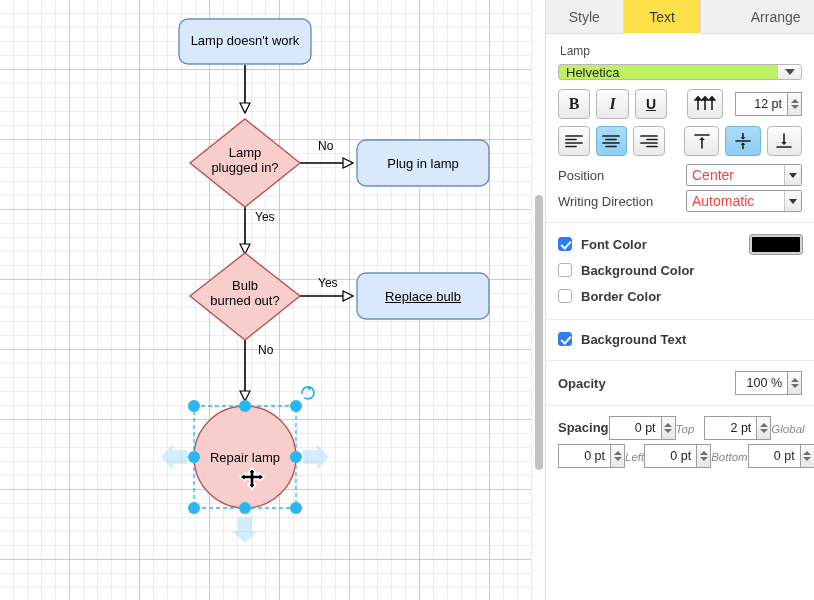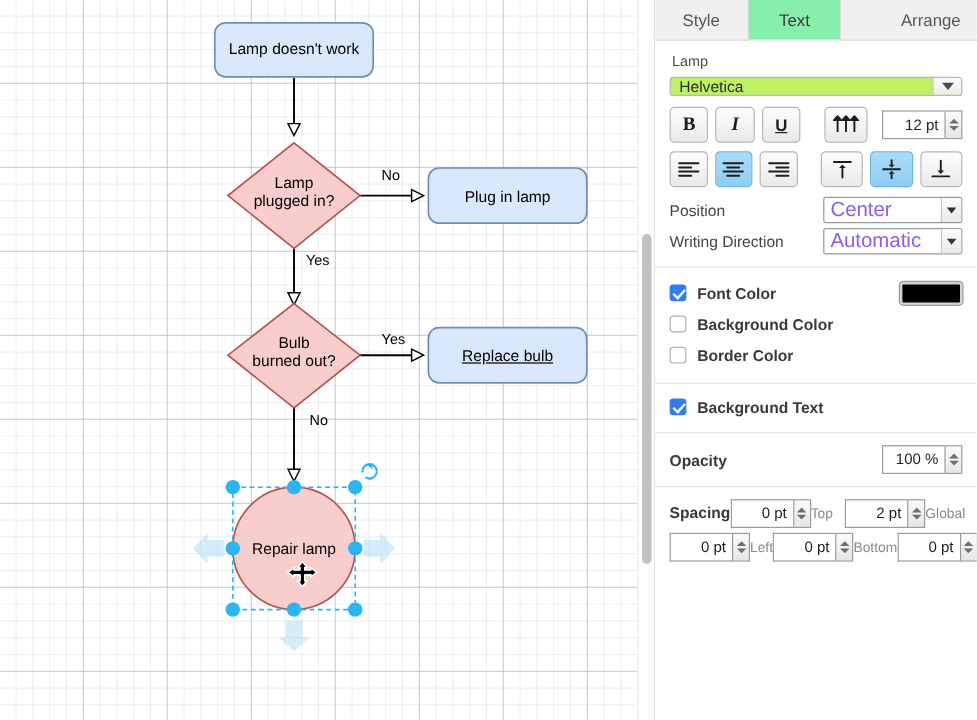--- a/index.html
+++ b/index.html
@@ -86,21 +86,21 @@
     flex: 1 1 0;
     display: flex; align-items: center; justify-content: center;
     font-size: 14px; color: #555555;
     background: #f0f0f0;
     border-right: 1px solid #dcdcdc;
     border-bottom: 1px solid #dcdcdc;
     cursor: default;
   }
   .tab:last-child { border-right: none; padding-left: 36px; }
   .tab.active {
-    background: #86efac;
+    background: #fde047;
     border-bottom: 1px solid #ffffff;
     color: #3c3c3c;
   }
   #panel-body { position: relative; height: 566px; overflow: hidden; }
 
   .section { padding: 8px 12px 10px 12px; border-bottom: 1px solid #e6e6e6; }
   .section.tight { padding-top: 6px; padding-bottom: 8px; }
   .sec-title { font-size: 12px; color: #4a4a4a; margin: 2px 0 6px 2px; }
   .combo {
     display: flex; align-items: stretch;
@@ -128,21 +128,21 @@
   }
 
   
   .minisel {
     display: flex; align-items: stretch;
     height: 22px; width: 116px;
     border: 1px solid #9a9a9a;
     border-radius: 2px;
     background: #ffffff;
   }
-  .minisel .mv { flex: 1 1 auto; display: flex; align-items: center; padding: 0 5px; font-size: 17px; color: #8b5cf6; }
+  .minisel .mv { flex: 1 1 auto; display: flex; align-items: center; padding: 0 5px; font-size: 14px; color: #ef4444; }
   .minisel .ma {
     flex: 0 0 17px;
     border-left: 1px solid #c6c6c6;
     background: linear-gradient(#fbfbfb, #e9e9e9);
     display: flex; align-items: center; justify-content: center;
   }
   .caret-small {
     width: 0; height: 0;
     border-left: 4px solid transparent;
     border-right: 4px solid transparent;
@@ -219,21 +219,21 @@
   }
 
   
   .rowline { display: flex; align-items: center; }
   .rowlabel { font-size: 13px; font-weight: bold; color: #3a3a3a; }
   .push { margin-left: auto; }
 
   
   .spacing-top { display: flex; align-items: flex-start; }
   .spcell { display: flex; align-items: center; }
-  .spcap { font-size: 11.5px; color: #8a8a8a; margin-top: 1px; }
+  .spcap { font-size: 11.5px; color: #8a8a8a; margin-top: 1px; font-style: italic; }
   .spacing-bottom { display: flex; justify-content: space-between; margin-top: 4px; }
 </style>
 </head>
 <body>
 
 <div id="app">
 
   <div id="canvas-wrap">
     <div id="grid"></div>
 

